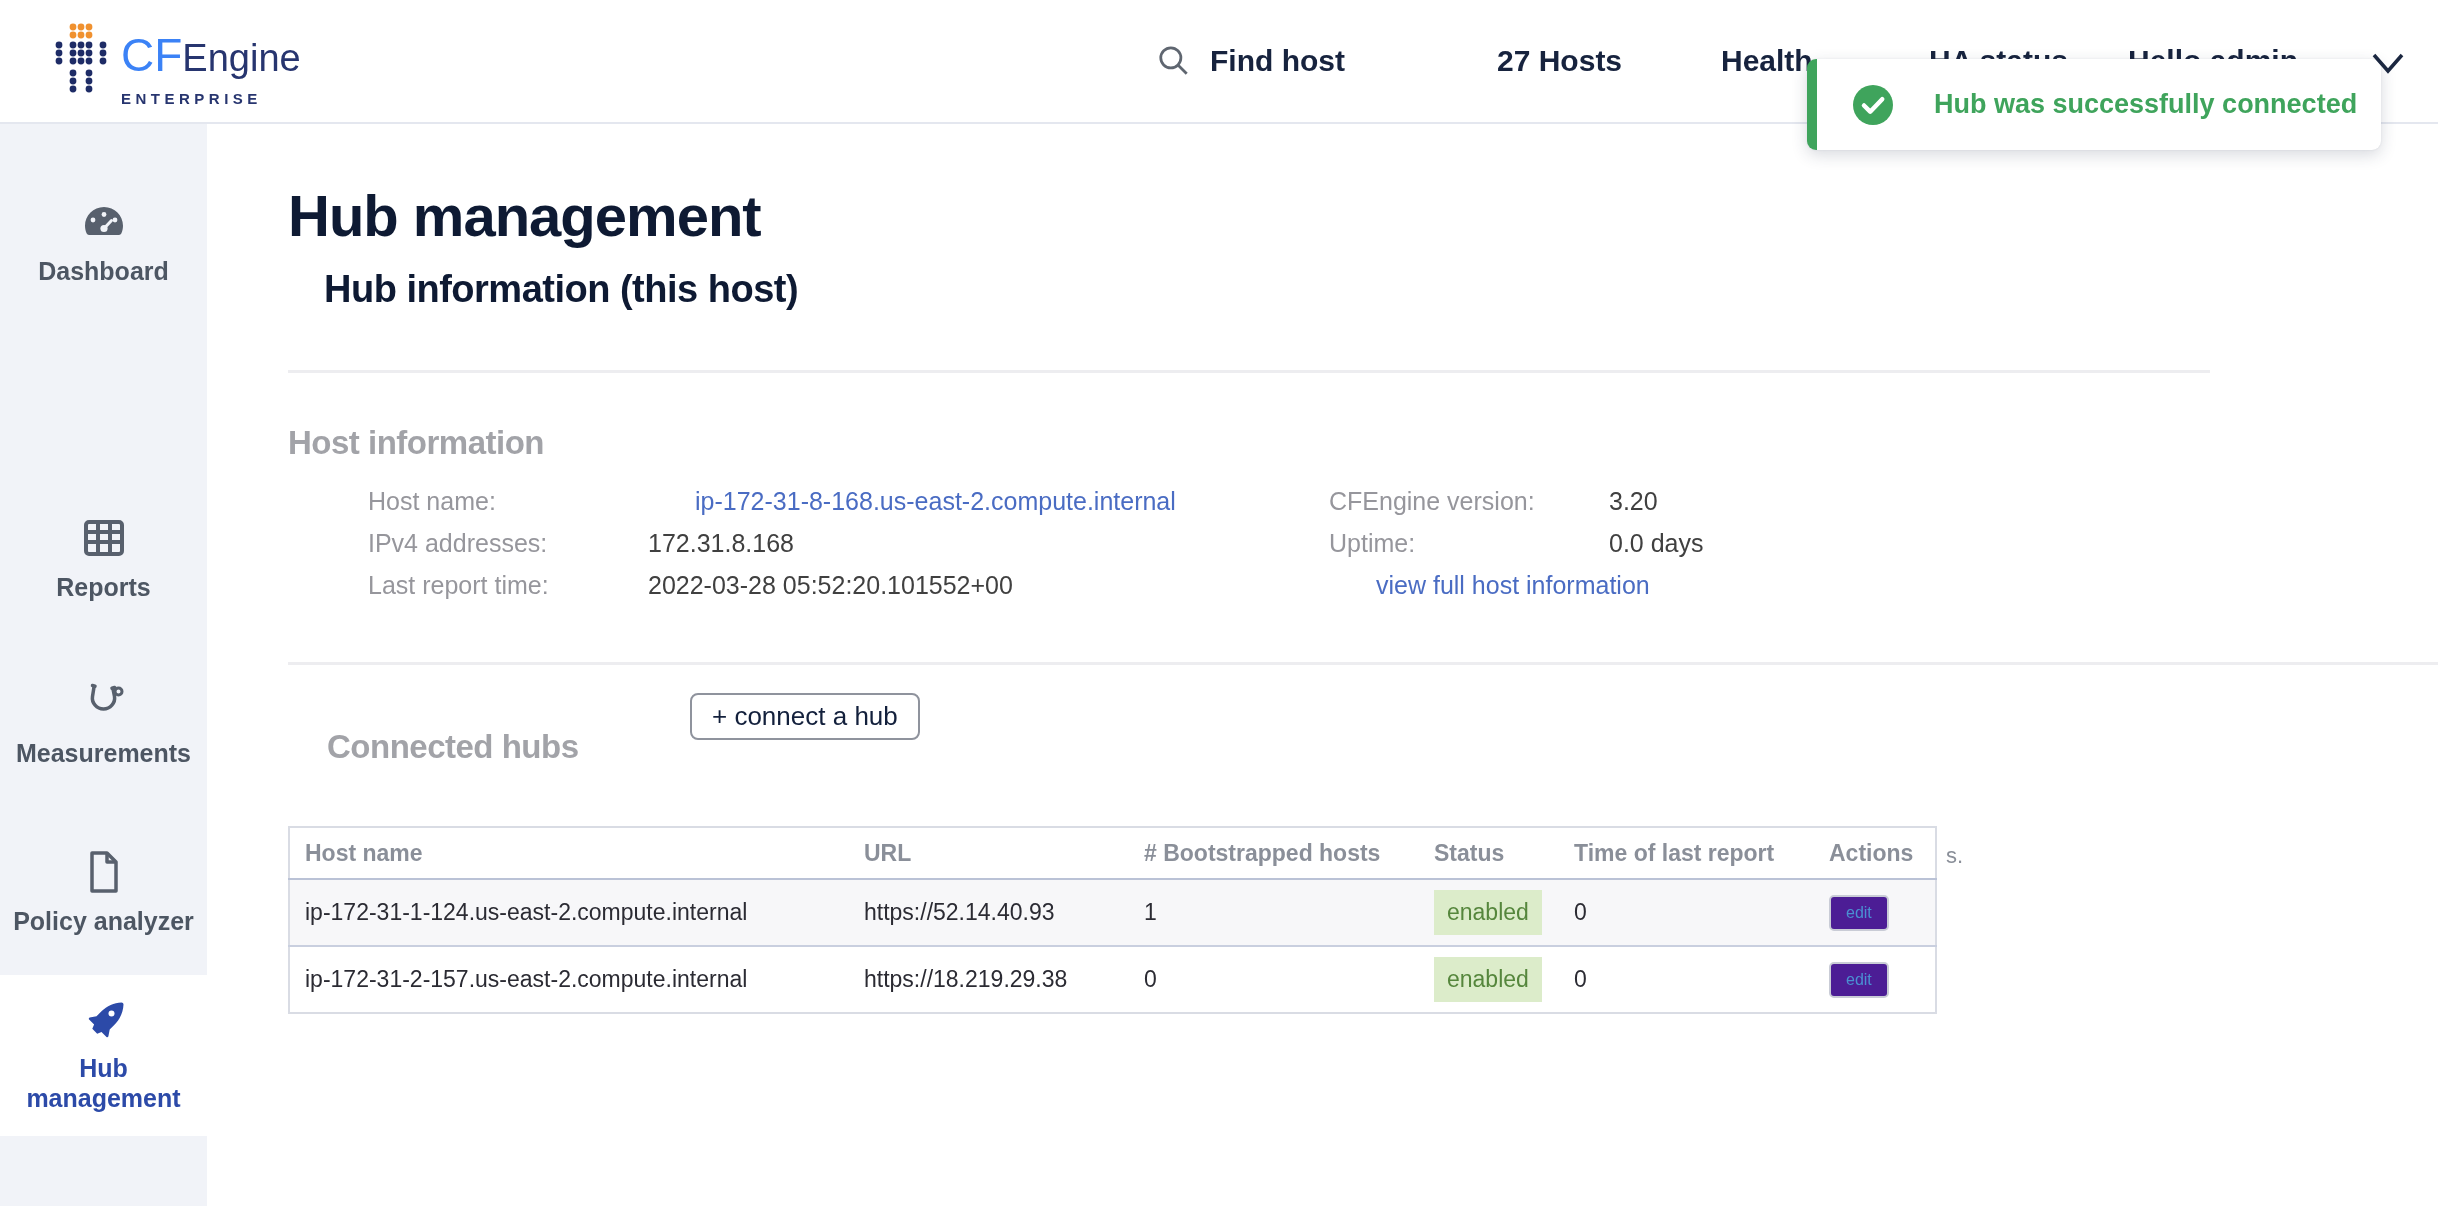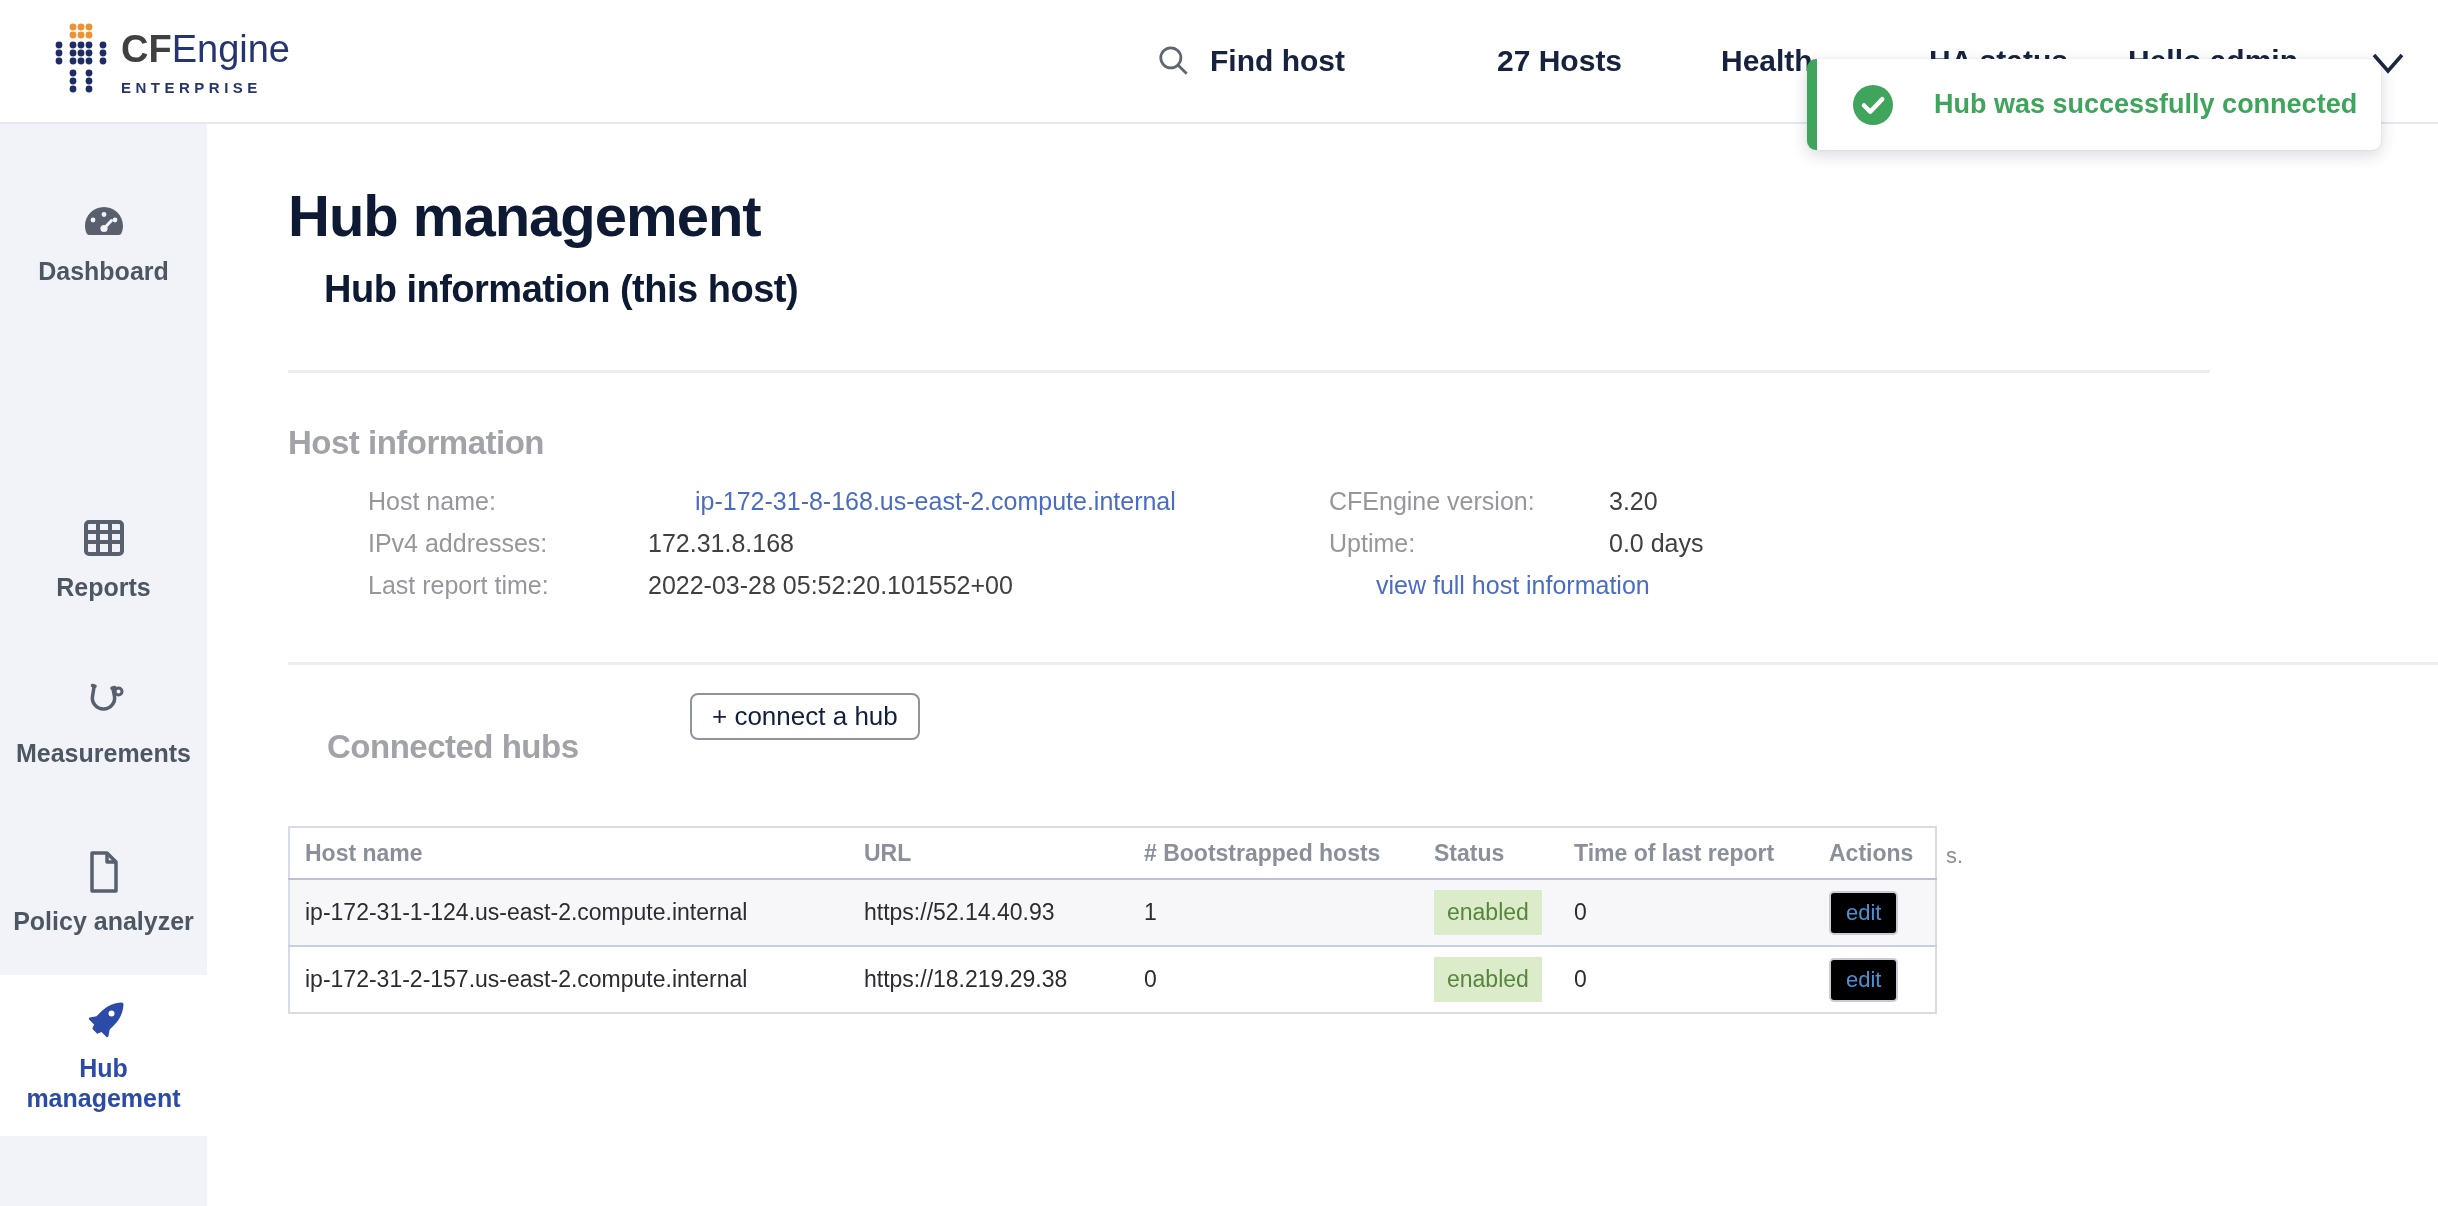--- a/index.html
+++ b/index.html
@@ -10,21 +10,21 @@
   }
   .screen { position:absolute; inset:0; }
 
   
   .header {
     position:absolute; top:0; left:0; width:2438px; height:124px;
     background:#ffffff; border-bottom:2px solid #e4e7ef; z-index:5;
   }
   .logo { position:absolute; left:54px; top:22px; display:flex; gap:13px; align-items:flex-start; cursor:pointer; }
   .logo-text { padding-top:6px; }
-  .logo-cf { color:#404040; font-weight:700; font-size:38px; }
+  .logo-cf { color:#3b82f6; font-weight:400; font-size:46px; }
   .logo-engine { color:#27356f; font-weight:500; font-size:38px; }
   .logo-enterprise { color:#27356f; font-weight:700; font-size:15px; letter-spacing:4.5px; margin-top:8px; }
 
   .find-host {
     position:absolute; left:1156px; top:0; height:122px;
     display:flex; align-items:center; gap:18px; cursor:pointer;
     color:#17233e; font-size:30px; font-weight:700;
   }
   .nav-item {
     position:absolute; top:0; height:122px; display:flex; align-items:center;
@@ -100,22 +100,22 @@
   .hub-table td {
     height:67px; padding-left:15px; font-size:23px; color:#2b2b33; white-space:nowrap;
   }
   .hub-table tbody tr.alt { background:#f7f7f9; }
   .hub-table tbody tr + tr { border-top:2px solid #c9cfdf;border-radius:31px; }
   .badge-enabled {
     display:inline-block; background:#dcecca; color:#55863c;
     font-size:23px; padding:9px 13px;
   }
   .edit-btn {
-    background:#000000; border:2px solid #c9ccd6; border-radius:5px;
-    color:#4a90d2; font-size:22px; padding:7px 15px; cursor:pointer;
+    background:#4c1d95; border:2px solid #c9ccd6; border-radius:5px;
+    color:#4a90d2; font-size:16px; padding:7px 15px; cursor:pointer;
     font-family:"Liberation Sans", sans-serif;
   }
   .overflow-frag { position:absolute; left:1946px; top:843px; color:#8a8f99; font-size:22px; }
 </style>
 </head>
 <body>
 
 <div class="screen">
 
   <header class="header">

